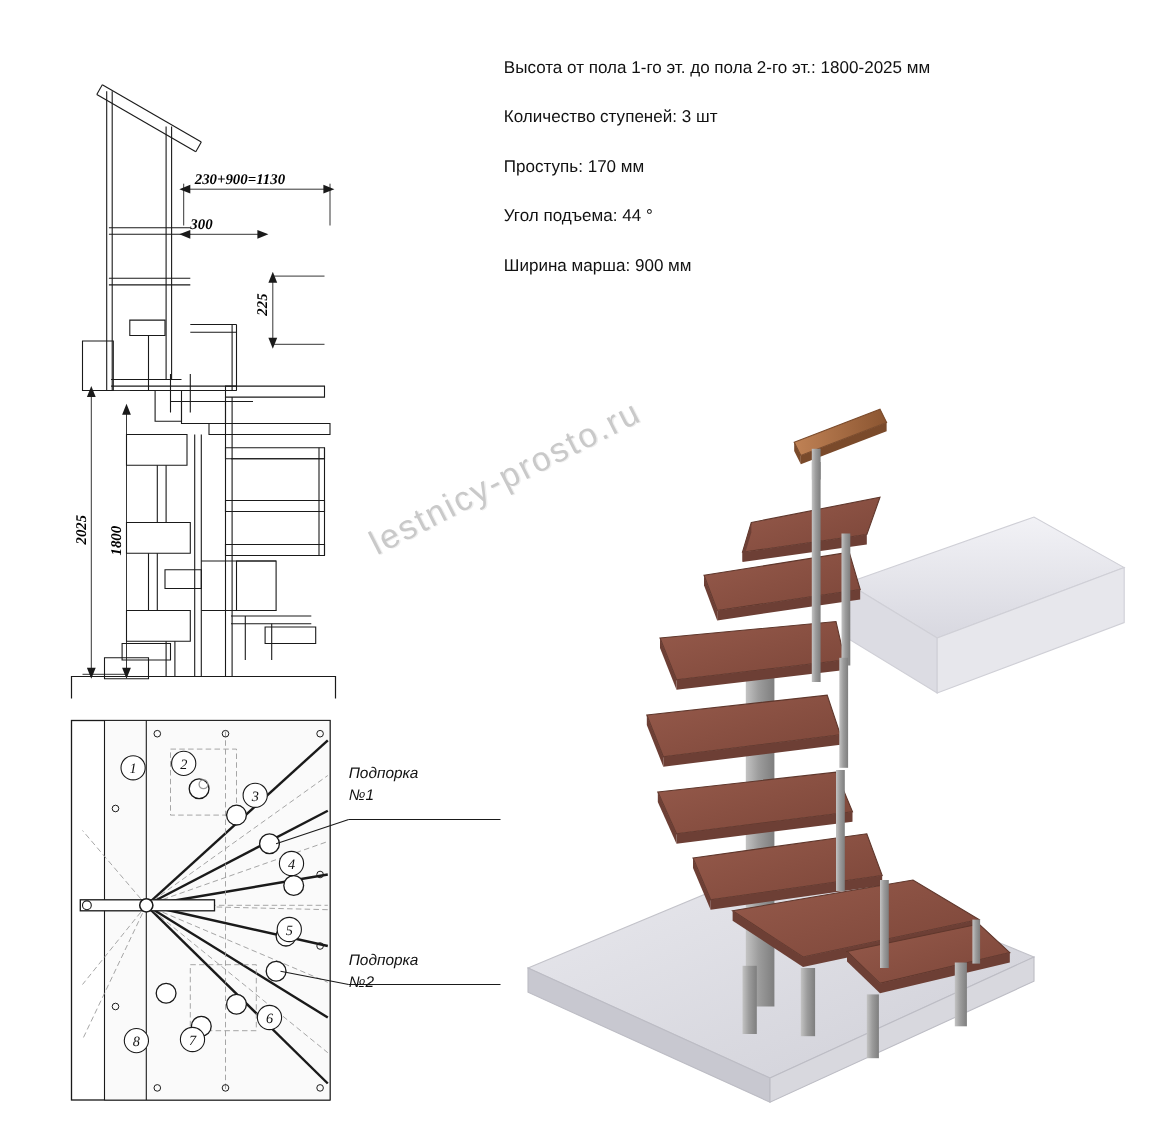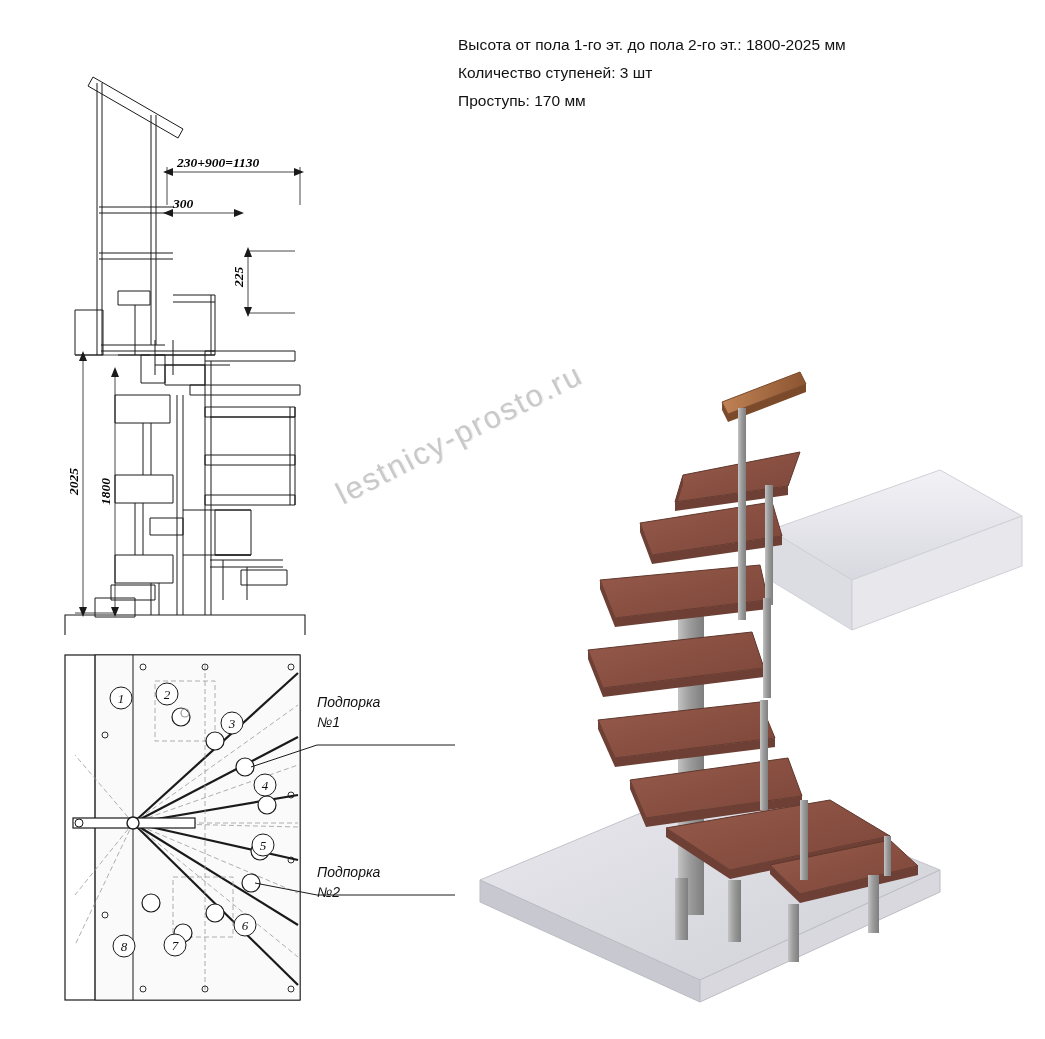--- a/index.html
+++ b/index.html
@@ -1,21 +1,21 @@
 <!DOCTYPE html>
 <html><head>
 <meta charset="utf-8">
 <style>
   html,body{margin:0;padding:0;background:#ffffff;}
   body{width:1045px;height:1039px;position:relative;overflow:hidden;
        font-family:"Liberation Sans", sans-serif;color:#1a1a1a;}
 
   
   #spec{position:absolute;left:458px;top:31px;width:560px;}
-  #spec .spec-line{font-size:15.5px;line-height:28px;white-space:nowrap;color:#111;}
+  #spec .spec-line{font-size:15.5px;line-height:28px;white-space:nowrap;color:#111;margin-top:17px;}
 
   
   #elev{position:absolute;left:55px;top:55px;width:320px;height:580px;}
   #elev svg{display:block;}
 
   
   #plan{position:absolute;left:55px;top:645px;width:420px;height:370px;}
   #plan svg{display:block;}
 
   
@@ -32,20 +32,22 @@
   .numtxt{font-family:"Liberation Serif", serif;font-style:italic;font-size:13px;fill:#111;}
   .supp{font-family:"Liberation Sans", sans-serif;font-style:italic;font-size:14px;fill:#111;}
 </style>
 </head>
 <body>
 
 <div id="spec">
   <div class="spec-line">Высота от пола 1-го эт. до пола 2-го эт.: 1800-2025 мм</div>
   <div class="spec-line">Количество ступеней: 3 шт</div>
   <div class="spec-line">Проступь: 170 мм</div>
+  <div class="spec-line">Угол подъема: 44 °</div>
+  <div class="spec-line">Ширина марша: 900 мм</div>
 </div>
 
 <div id="elev">
 <svg width="320" height="580" viewBox="0 0 320 580" xmlns="http://www.w3.org/2000/svg">
   <g fill="none" stroke="#1a1a1a" stroke-width="1">
 
     <g>
       <path d="M38 22 L128 74"></path>
       <path d="M33 31 L123 83"></path>
       <path d="M38 22 L33 31"></path>

